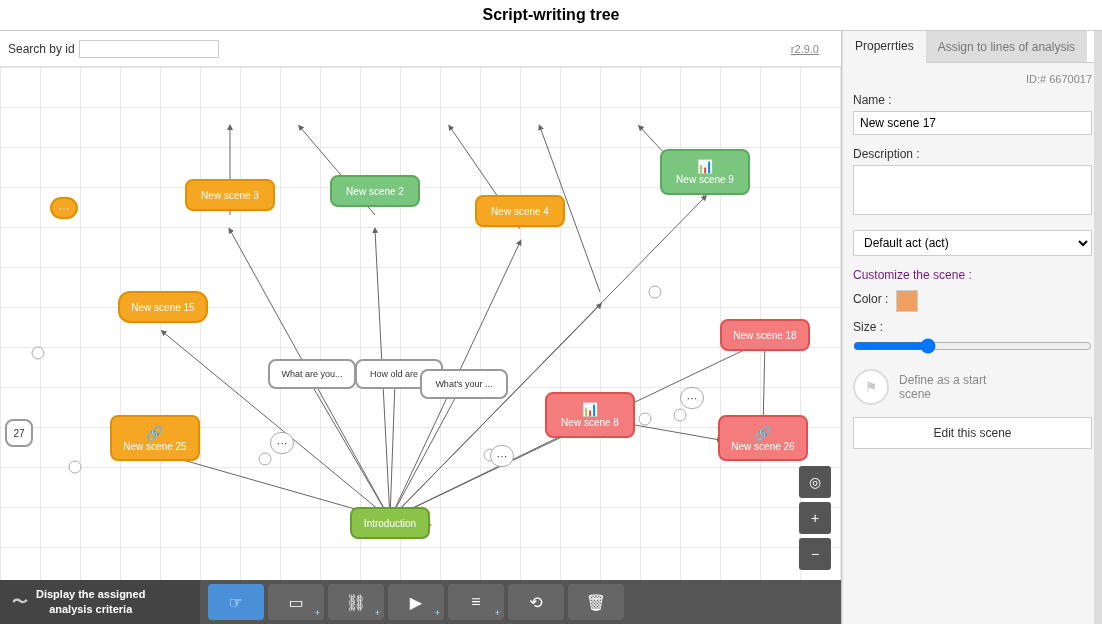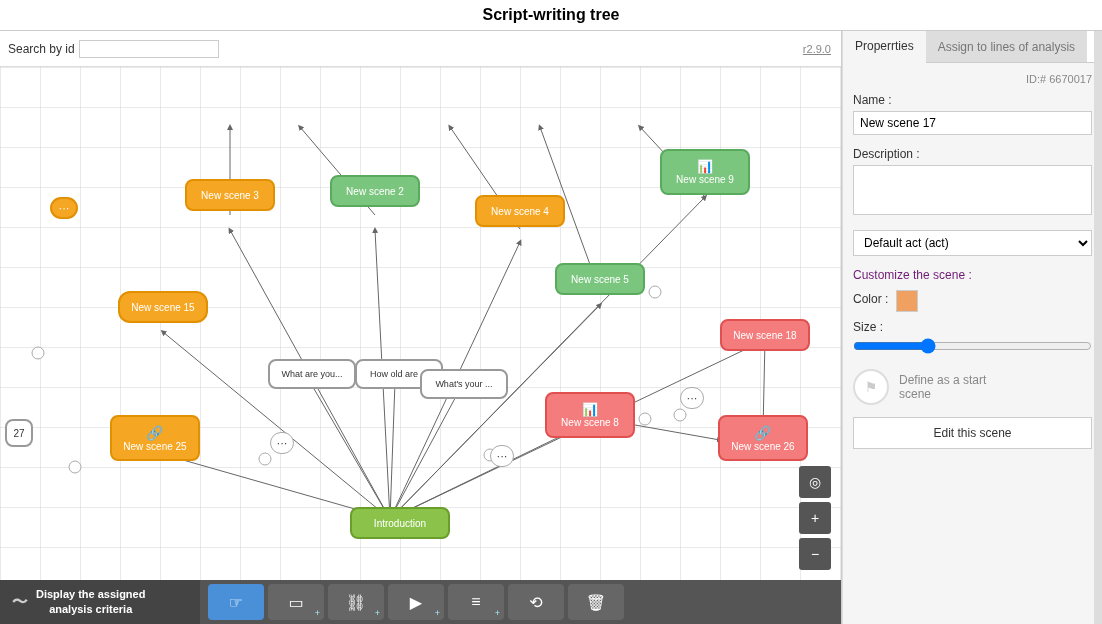--- a/index.html
+++ b/index.html
@@ -34,21 +34,21 @@
       background: #fff;
       border-bottom: 1px solid #ddd;
       display: flex;
       align-items: center;
       padding: 0 8px;
       z-index: 10;
     }
 
     .canvas-toolbar .version {
       position: absolute;
-      right: 10px;
+      right: 22px;
       font-size: 11px;
       color: #888;
       text-decoration: underline;
     }
 
     .search-label { font-size: 12px; margin-right: 4px; color: #333; }
     .search-input {
       border: 1px solid #ccc;
       padding: 2px 6px;
       font-size: 11px;
@@ -379,23 +379,20 @@
         </div>
 
         <div class="node node-green" style="left:330px;top:108px;width:90px;height:32px;">
           <span>New scene 2</span>
         </div>
 
         <div class="node node-orange" style="left:475px;top:128px;width:90px;height:32px;">
           <span>New scene 4</span>
         </div>
 
-        <div class="node node-green" style="left:555px;top:196px;width:90px;height:32px;">
-          <span>New scene 5</span>
-        </div>
 
         <div class="node node-green" style="left:660px;top:82px;width:90px;height:46px;">
           <span style="font-size:13px;">📊</span>
           <span>New scene 9</span>
         </div>
 
         <div class="node node-orange" style="left:118px;top:224px;width:90px;height:32px;border-radius:12px;">
           <span>New scene 15</span>
         </div>
 
@@ -423,21 +420,21 @@
         </div>
 
         <div class="node node-white" style="left:355px;top:292px;width:88px;height:30px;font-size:9px;">
           <span>How old are ...</span>
         </div>
 
         <div class="node node-white" style="left:420px;top:302px;width:88px;height:30px;font-size:9px;">
           <span>What's your ...</span>
         </div>
 
-        <div class="node node-intro" style="left:350px;top:440px;width:100px;height:32px;">
+        <div class="node node-intro" style="left:350px;top:440px;width:80px;height:32px;">
           <span>Introduction</span>
         </div>
 
         <div class="node node-white" style="left:5px;top:352px;width:28px;height:28px;font-size:10px;">
           <span>27</span>
         </div>
 
         <div class="node node-orange" style="left:50px;top:130px;width:28px;height:22px;font-size:11px;border-radius:12px;">
           <span>···</span>
         </div>

